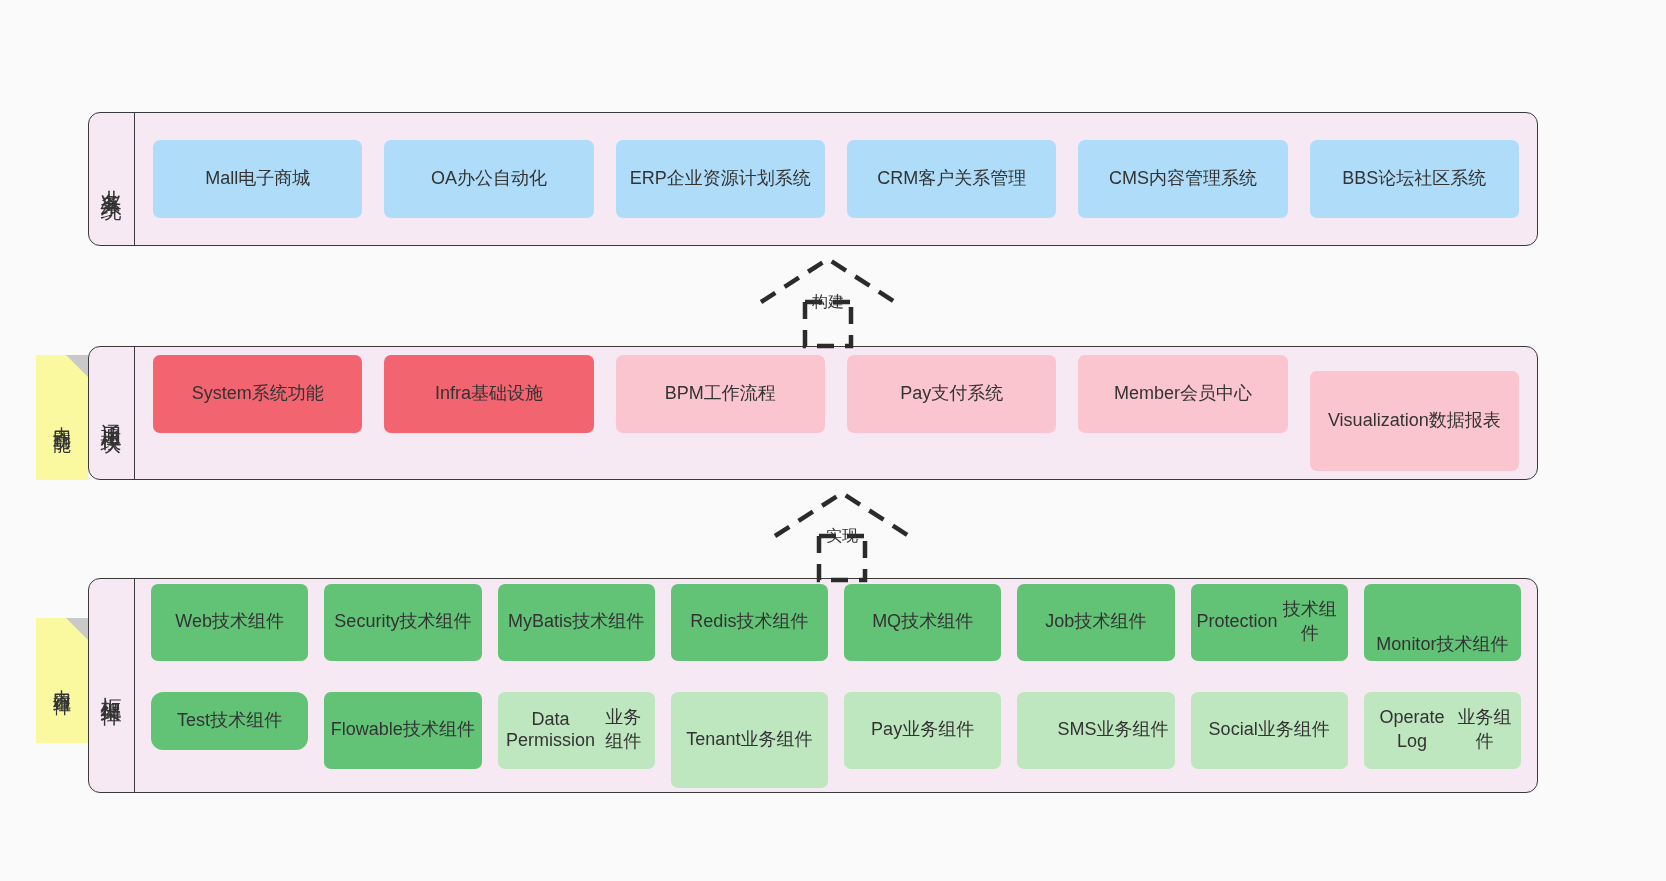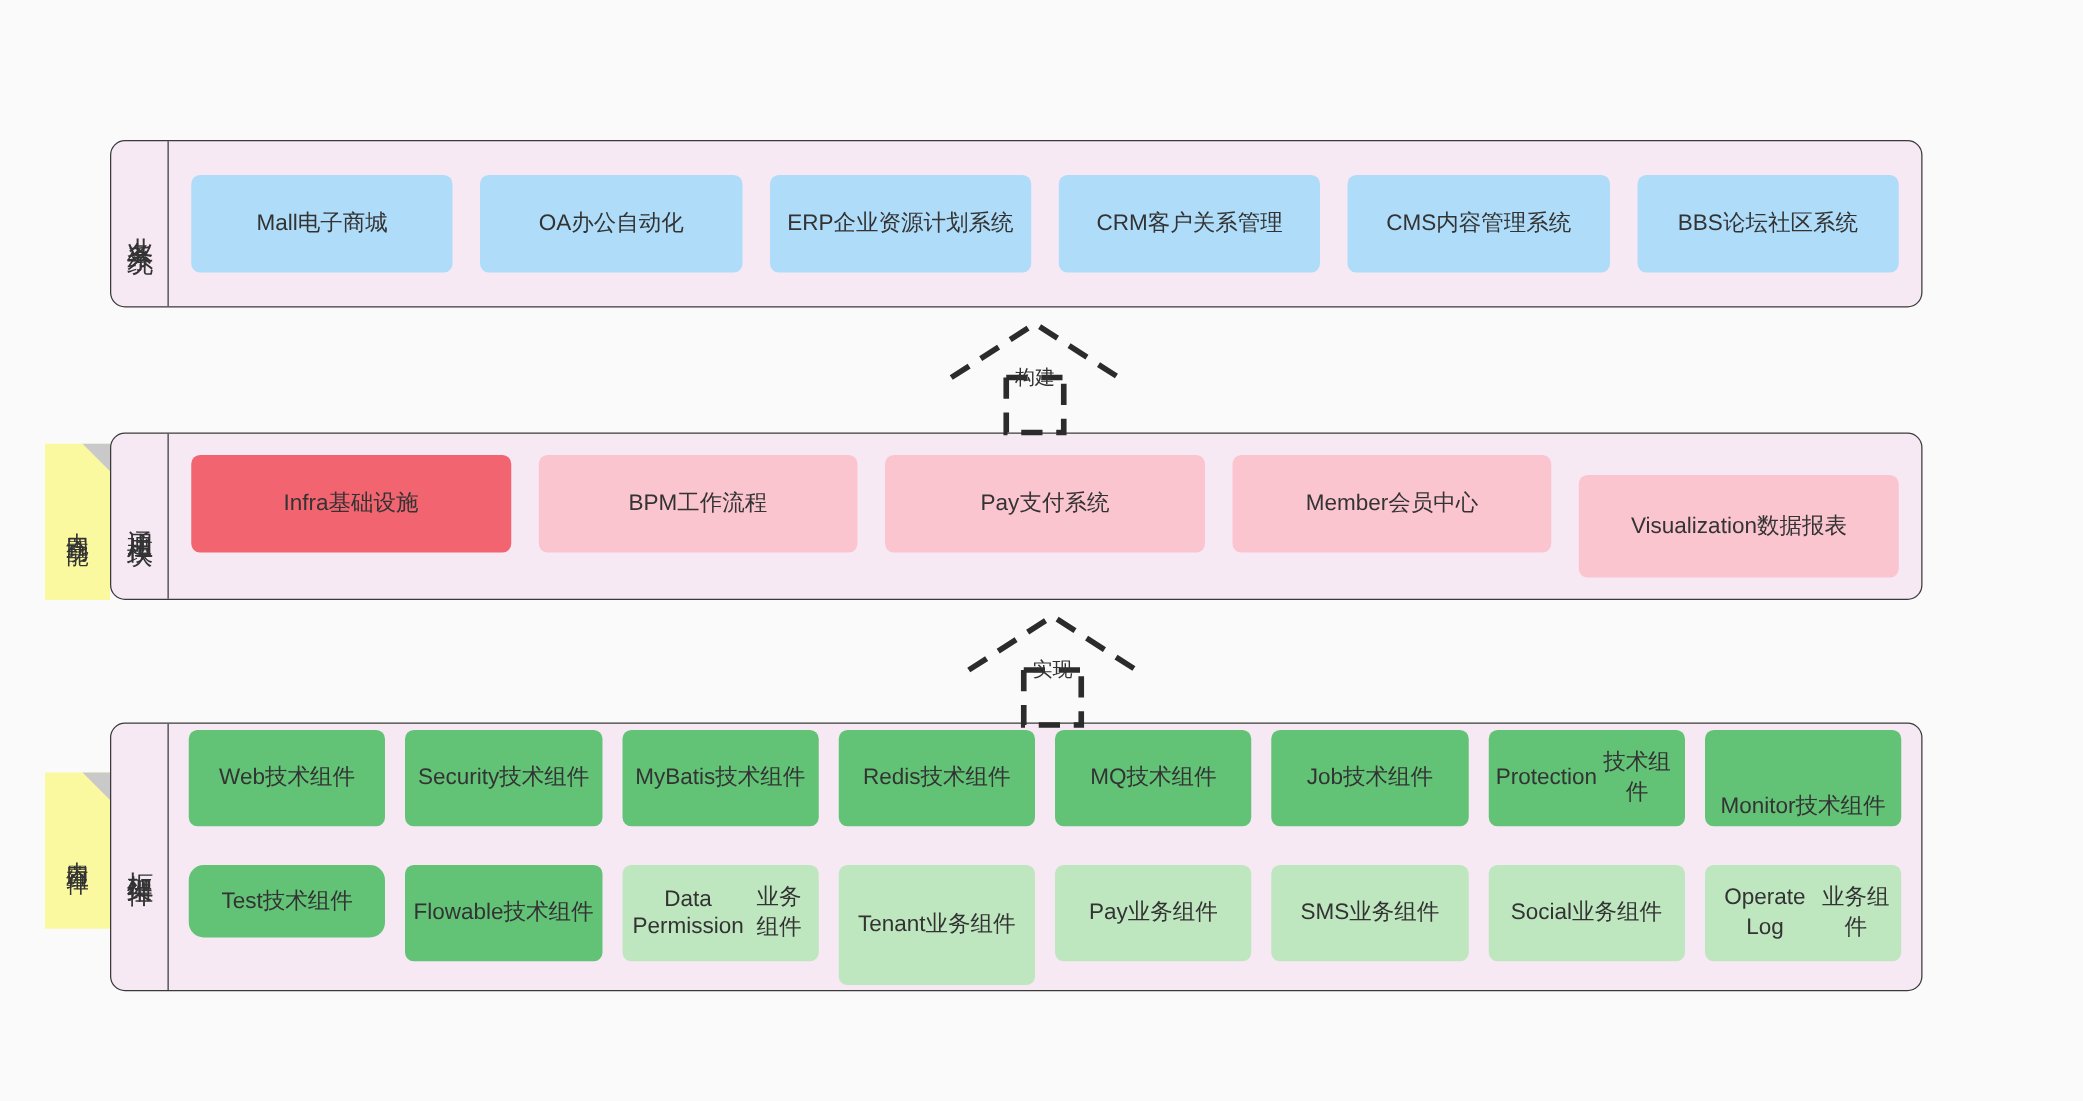--- a/index.html
+++ b/index.html
@@ -192,36 +192,40 @@
     <span>内置功能</span>
   </div>
 
   <div class="layer" id="layer-modules" style="left:88px; top:346px; width:1450px; height:134px;">
     <div class="layer-title">
       <span>通用模块</span>
     </div>
     <div class="layer-body">
       <div class="row">
         <div class="card c-red" style="height:78px;">
+          <div class="t1">System</div>
+          <div class="t2">系统功能</div>
+        </div>
+        <div class="card c-red" style="height:78px;">
           <div class="t1">Infra</div>
           <div class="t2">基础设施</div>
         </div>
         <div class="card c-pink" style="height:78px;">
           <div class="t1">BPM</div>
           <div class="t2">工作流程</div>
         </div>
         <div class="card c-pink" style="height:78px;">
           <div class="t1">Pay</div>
           <div class="t2">支付系统</div>
         </div>
         <div class="card c-pink" style="height:78px;">
           <div class="t1">Member</div>
           <div class="t2">会员中心</div>
         </div>
-        <div class="card c-pink" style="height:82px;margin-top:16px;">
+        <div class="card c-pink" style="height:100px;margin-top:16px;">
           <div class="t1">Visualization</div>
           <div class="t2">数据报表</div>
         </div>
       </div>
     </div>
   </div>
 
   <div class="connector" style="left:772px; top:490px; width:140px; height:92px;">
     <svg width="140" height="92" viewBox="0 0 140 92">
       <polyline points="3,46 70,3 137,46" fill="none" stroke="#2b2b2b" stroke-width="4.5" stroke-dasharray="17 11" stroke-linecap="butt"></polyline>
@@ -291,21 +295,21 @@
           <div class="t2">业务组件</div>
         </div>
         <div class="card c-lightgreen" style="height:96px;">
           <div class="t1">Tenant</div>
           <div class="t2">业务组件</div>
         </div>
         <div class="card c-lightgreen" style="height:77px;">
           <div class="t1">Pay</div>
           <div class="t2">业务组件</div>
         </div>
-        <div class="card c-lightgreen" style="height:77px;">
+        <div class="card c-lightgreen" style="height:77px;justify-content:flex-end;">
           <div class="t1">SMS</div>
           <div class="t2">业务组件</div>
         </div>
         <div class="card c-lightgreen" style="height:77px;">
           <div class="t1">Social</div>
           <div class="t2">业务组件</div>
         </div>
         <div class="card c-lightgreen" style="height:77px;">
           <div class="t1">Operate Log</div>
           <div class="t2">业务组件</div>

